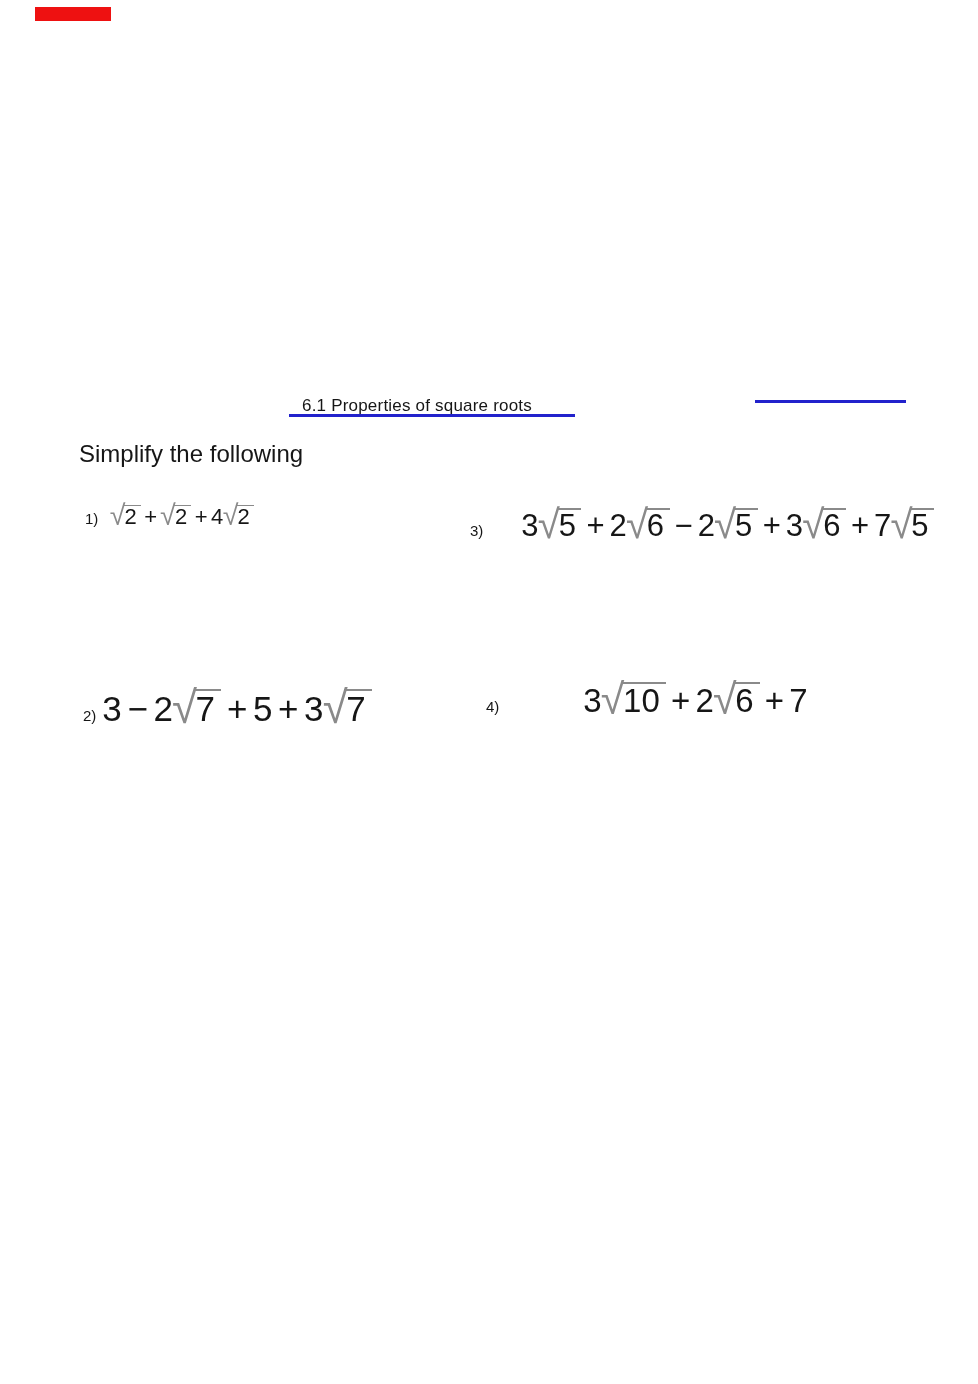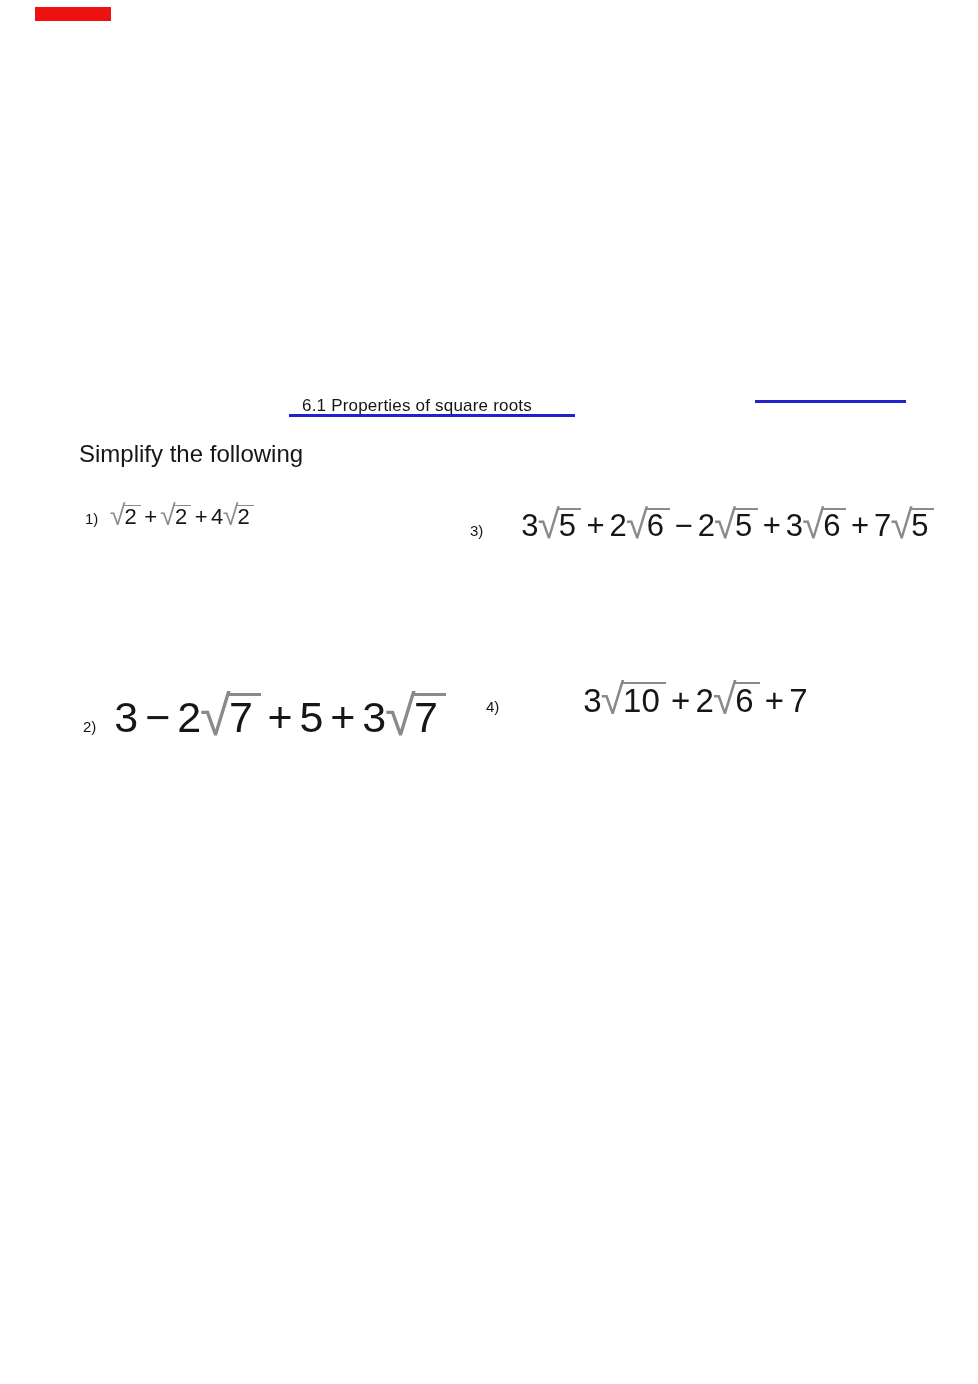--- a/index.html
+++ b/index.html
@@ -39,21 +39,21 @@
     white-space:nowrap;
   }
   .problem{
     position:absolute;
     display:flex;align-items:baseline;
     color:var(--ink);
   }
   .plabel{font-size:15px;color:var(--ink);}
   .expr{white-space:nowrap;line-height:1.2;color:var(--ink);}
   .p1{left:85px;top:497px;}  .p1 .expr{font-size:22px;margin-left:12px;}
-  .p2{left:83px;top:679px;}  .p2 .expr{font-size:43px;margin-left:18px;text-align:center;}
+  .p2{left:83px;top:679px;}  .p2 .expr{font-size:35px;margin-left:6px;text-align:center;}
   .p3{left:470px;top:499px;} .p3 .expr{font-size:31px;margin-left:38px;}
   .p4{left:486px;top:672px;} .p4 .expr{font-size:33px;margin-left:84px;}
   .op{margin:0 0.16em;}
   .num{}
   .coef{margin-right:0;}
   .sqrt{white-space:nowrap;}
   .sign{
     display:inline-block;
     font-size:1.3em;
     color:var(--rad);

